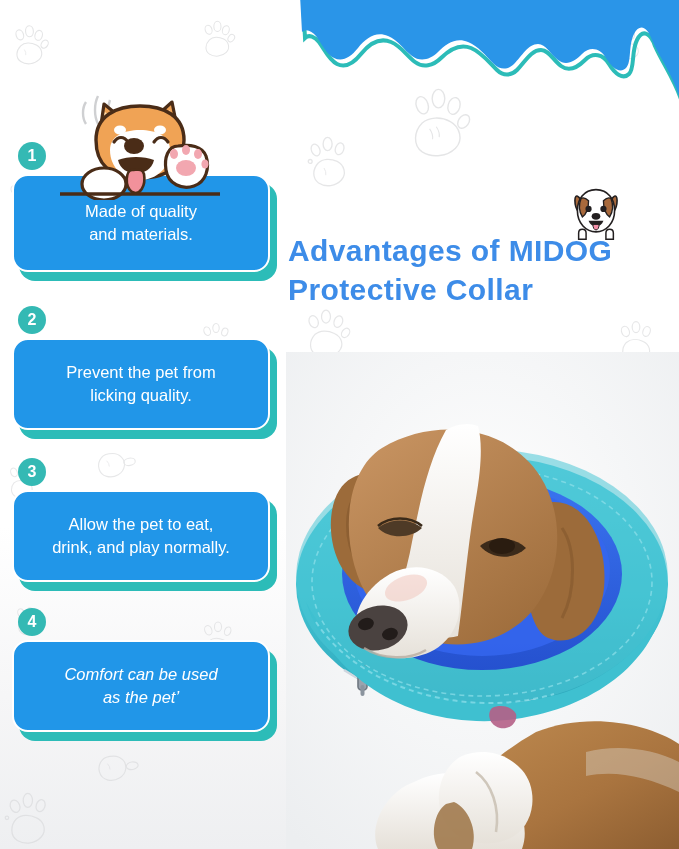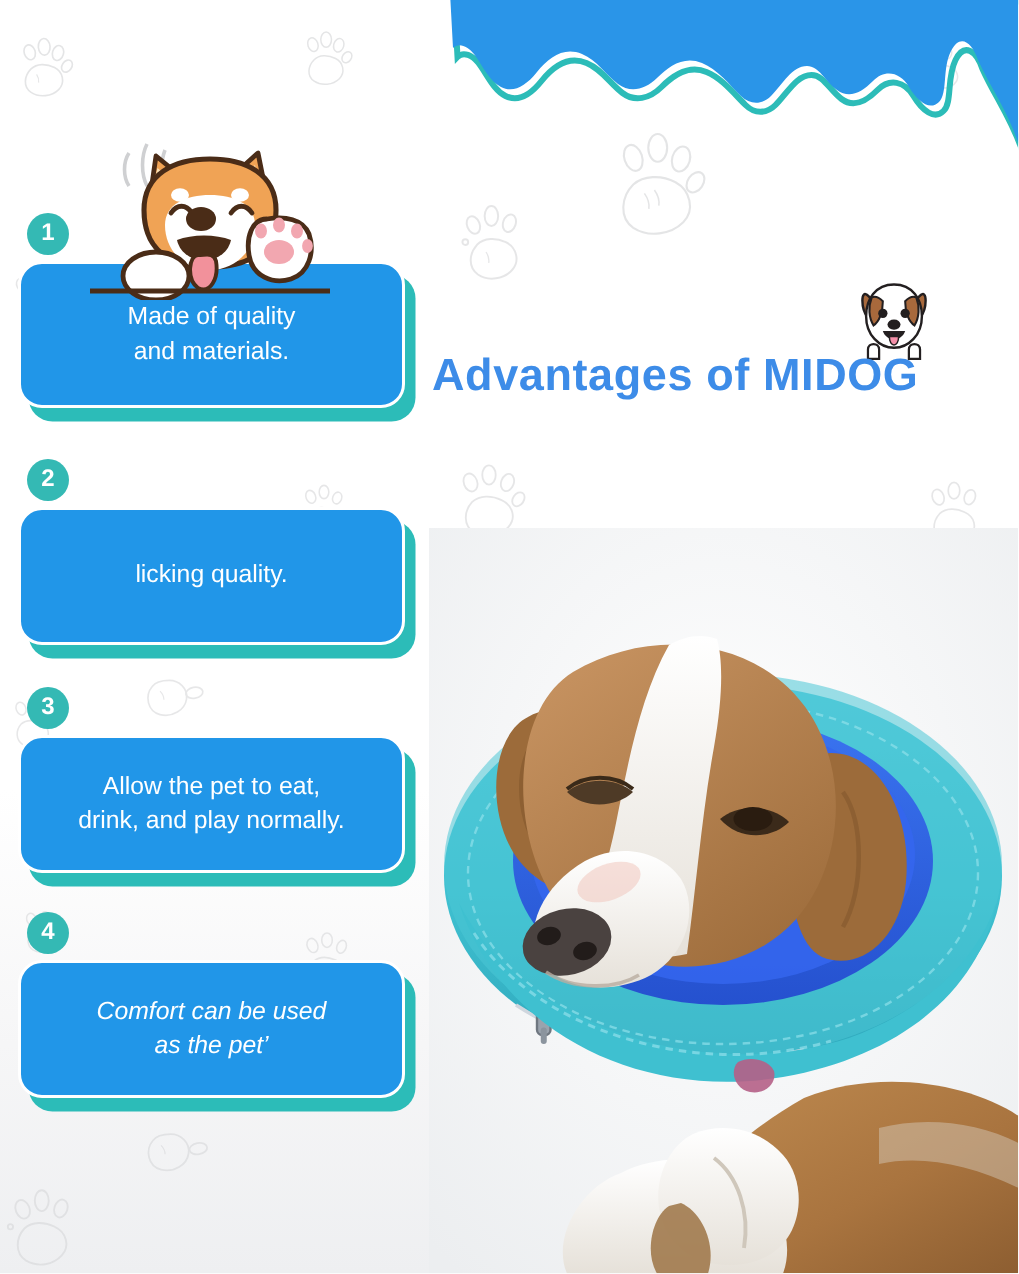--- a/index.html
+++ b/index.html
@@ -303,20 +303,21 @@
       <path d="M38 64 C42 76 58 76 62 64 Z" fill="#231f20"></path>
       <path d="M45 70 C45 82 55 82 55 70 Z" fill="#f48fa8" stroke="#231f20" stroke-width="1.6"></path>
 
       <path d="M22 84 C22 76 34 76 34 84 L34 94 L22 94 Z" fill="#ffffff" stroke="#231f20" stroke-width="2.4"></path>
       <path d="M66 84 C66 76 78 76 78 84 L78 94 L66 94 Z" fill="#ffffff" stroke="#231f20" stroke-width="2.4"></path>
     </g>
   </svg>
 
   <div class="title-wrap">
     <div class="title-line">Advantages of MIDOG</div>
+    <div class="title-line">Protective Collar</div>
   </div>
 
   <svg class="shiba" viewBox="0 0 160 112">
     <g>
 
       <path d="M26 14 C22 20 22 30 26 36" fill="none" stroke="#cfd0d2" stroke-width="2.4"></path>
       <path d="M38 8 C34 16 34 28 38 36" fill="none" stroke="#cfd0d2" stroke-width="2.4"></path>
       <path d="M50 12 C47 20 47 30 50 36" fill="none" stroke="#cfd0d2" stroke-width="2.4"></path>
 
       <path d="M40 44 L44 16 L66 34 Z" fill="#f0a355" stroke="#4a2c17" stroke-width="3.2" stroke-linejoin="round"></path>
@@ -365,20 +366,21 @@
       </div>
     </div>
   </div>
 
   <div class="feature" style="top:306px;">
     <div class="badge">2</div>
     <div class="card-stack">
       <div class="card-shadow"></div>
       <div class="card" style="height:92px;">
         <div>
+          <span>Prevent the pet from</span>
           <span>licking quality.</span>
         </div>
       </div>
     </div>
   </div>
 
   <div class="feature" style="top:458px;">
     <div class="badge">3</div>
     <div class="card-stack">
       <div class="card-shadow"></div>

